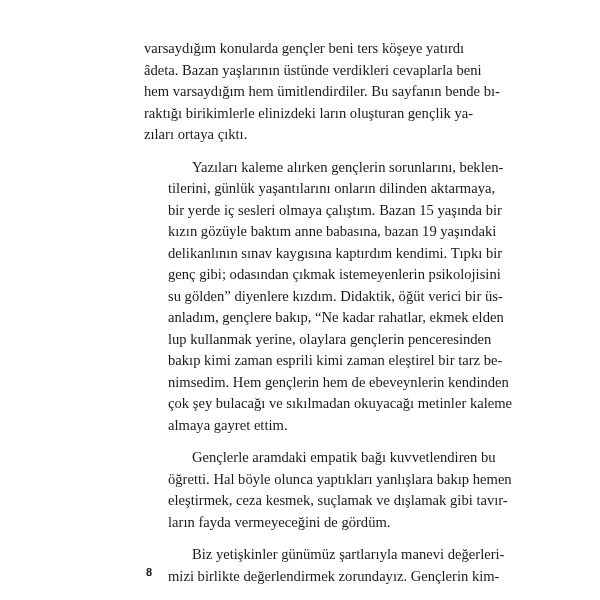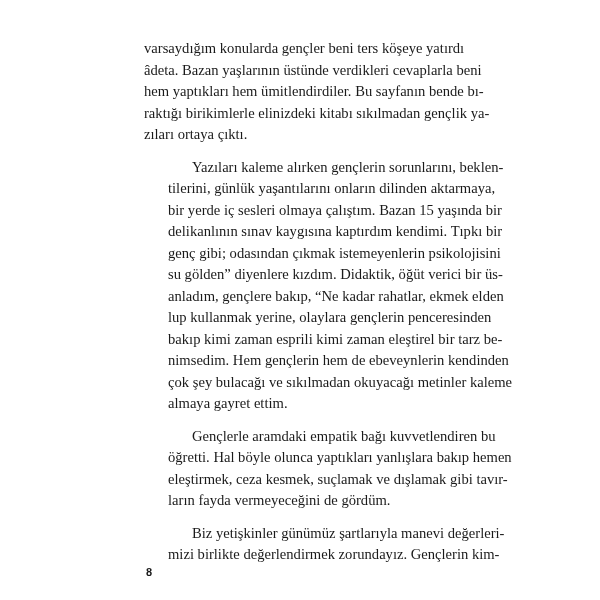--- a/index.html
+++ b/index.html
@@ -61,29 +61,30 @@
   </style>
 </head>
 <body>
 
 <div class="page">
   <div class="text-block">
 
     <p class="para">
       <span class="line">varsaydığım konularda gençler beni ters köşeye yatırdı</span>
       <span class="line">âdeta. Bazan yaşlarının üstünde verdikleri cevaplarla beni</span>
-      <span class="line">hem yaptıkları hem ümitlendirdiler. Bu sayfanın bende bı-</span>
-      <span class="line">raktığı birikimlerle elinizdeki kitabı sıkılmadan gençlik ya-</span>
+      <span class="line">hem varsaydığım hem ümitlendirdiler. Bu sayfanın bende bı-</span>
+      <span class="line">raktığı birikimlerle elinizdeki ların oluşturan gençlik ya-</span>
       <span class="line last">zıları ortaya çıktı.</span>
     </p>
 
     <p class="para indent">
       <span class="line" style="padding-left:24px;">Yazıları kaleme alırken gençlerin sorunlarını, beklen-</span>
       <span class="line">tilerini, günlük yaşantılarını onların dilinden aktarmaya,</span>
       <span class="line">bir yerde iç sesleri olmaya çalıştım. Bazan 15 yaşında bir</span>
+      <span class="line">kızın gözüyle baktım anne babasına, bazan 19 yaşındaki</span>
       <span class="line">delikanlının sınav kaygısına kaptırdım kendimi. Tıpkı bir</span>
       <span class="line">genç gibi; odasından çıkmak istemeyenlerin psikolojisini</span>
       <span class="line">su gölden” diyenlere kızdım. Didaktik, öğüt verici bir üs-</span>
       <span class="line">anladım, gençlere bakıp, “Ne kadar rahatlar, ekmek elden</span>
       <span class="line">lup kullanmak yerine, olaylara gençlerin penceresinden</span>
       <span class="line">bakıp kimi zaman esprili kimi zaman eleştirel bir tarz be-</span>
       <span class="line">nimsedim. Hem gençlerin hem de ebeveynlerin kendinden</span>
       <span class="line">çok şey bulacağı ve sıkılmadan okuyacağı metinler kaleme</span>
       <span class="line last">almaya gayret ettim.</span>
     </p>

